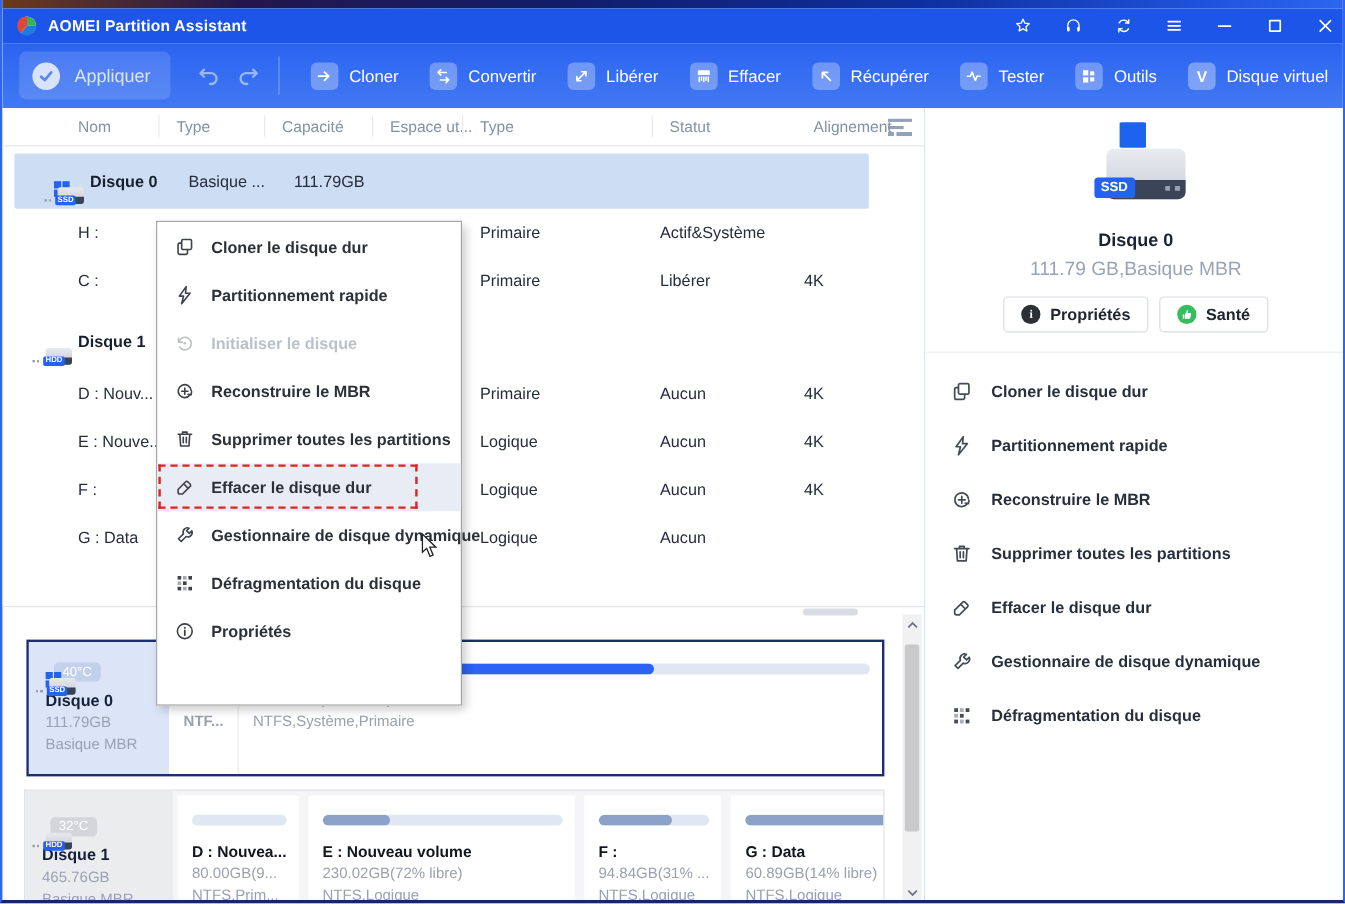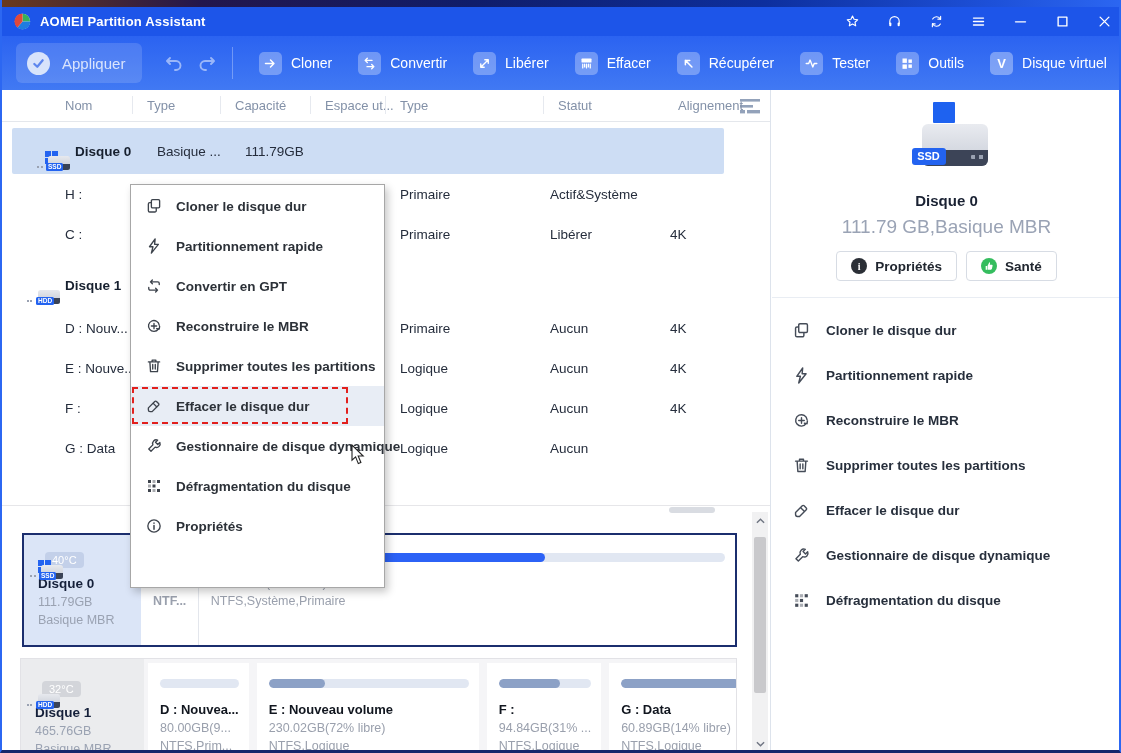--- a/index.html
+++ b/index.html
@@ -125,21 +125,21 @@
   .bigdrive .sq i:nth-child(3){ top:24px; }
   .bigdrive .sq i:nth-child(4){ left:24px; top:24px; }
   .bigdrive .body { position:absolute; left:20px; top:22px; width:66px; height:42px; border-radius:6px;
                     background:linear-gradient(180deg,#e9ebf0,#c9ced8); box-shadow:inset 0 -2px 0 rgba(0,0,0,.05); }
   .bigdrive .band { position:absolute; left:20px; top:48px; width:66px; height:16px; border-radius:0 0 6px 6px; background:#3c4457; }
   .bigdrive .tag { position:absolute; left:10px; top:46px; width:34px; height:17px; line-height:17px; text-align:center;
                    font-size:11px; font-weight:bold; color:#fff; background:#2363f0; border-radius:3px; }
   .bigdrive .dots { position:absolute; right:7px; top:53px; width:14px; height:4px;
                     background:linear-gradient(90deg,#9aa2b2 0 4px,transparent 4px 8px,#9aa2b2 8px 12px,transparent 0); border-radius:1px; }
   .rname { font-size:15px; font-weight:bold; color:#1a2233; margin-top:10px; }
-  .rsub { font-size:19px; color:#9aa3b5; margin-top:7px; }
+  .rsub { font-size:16px; color:#9aa3b5; margin-top:7px; }
   .rbtns { display:flex; justify-content:center; gap:9px; margin-top:13px; }
   .rbtn { display:flex; align-items:center; gap:8px; height:30px; padding:0 14px; background:#fff;
           border:1px solid #d7dce4; border-radius:4px; font-size:13.5px; font-weight:600; color:#20262f; cursor:default; }
   .rbtn .bic { width:16px; height:16px; border-radius:50%; display:flex; align-items:center; justify-content:center; }
   .bic-info { background:#2b2f36; color:#fff; font-size:10px; font-weight:bold; font-family:"Liberation Serif",serif; }
   .bic-health { background:#35bd5e; color:#fff; }
   .bic-health svg { width:10px; height:10px; }
   .rsep { height:1px; background:#e9edf3; margin-top:16px; }
   .ractions { padding:10px 0 0 20px; }
   .raction { display:flex; align-items:center; gap:15px; height:45px; cursor:default; }
@@ -585,27 +585,29 @@
         <span class="mlabel">Cloner le disque dur</span>
       </div>
       <div class="mitem">
         <span class="mic">
           <svg viewBox="0 0 24 24" fill="none" stroke="currentColor" stroke-width="1.8" stroke-linecap="round" stroke-linejoin="round" width="100%" height="100%">
             <path d="M13.5 2.5 6 13h4.6L8.5 21.5 17.8 9.8h-5z"></path>
           </svg>
         </span>
         <span class="mlabel">Partitionnement rapide</span>
       </div>
-      <div class="mitem">
-        <span class="mic">
-          <svg viewBox="0 0 24 24" fill="none" stroke="currentColor" stroke-width="1.8" stroke-linecap="round" stroke-linejoin="round" width="100%" height="100%">
-            <path d="M7.5 6.5H17a2 2 0 0 1 2 2V10M9.8 4 7.3 6.5 9.8 9M16.5 17.5H7a2 2 0 0 1-2-2V14M14.2 20 16.7 17.5 14.2 15"></path>
-          </svg>
-        </span>
-        <span class="mlabel">Convertir en GPT</span>
+      <div class="mitem disabled">
+        <span class="mic">
+          <svg viewBox="0 0 24 24" fill="none" stroke="currentColor" stroke-width="1.8" stroke-linecap="round" stroke-linejoin="round" width="100%" height="100%">
+            <path d="M5.5 10.5A7 7 0 1 1 6.2 16"></path>
+            <path d="M5 6.5v4.3h4.3"></path>
+            <circle cx="12" cy="12" r="1.4" fill="currentColor" stroke="none"></circle>
+          </svg>
+        </span>
+        <span class="mlabel">Initialiser le disque</span>
       </div>
       <div class="mitem">
         <span class="mic">
           <svg viewBox="0 0 24 24" fill="none" stroke="currentColor" stroke-width="1.8" stroke-linecap="round" stroke-linejoin="round" width="100%" height="100%">
             <path d="M19 11a7.2 7.2 0 1 0-1.2 5"></path>
             <path d="M19.5 12.5 19 16l-3.4-.6"></path>
             <path d="M12 8.5v7M8.5 12h7"></path>
           </svg>
         </span>
         <span class="mlabel">Reconstruire le MBR</span>

